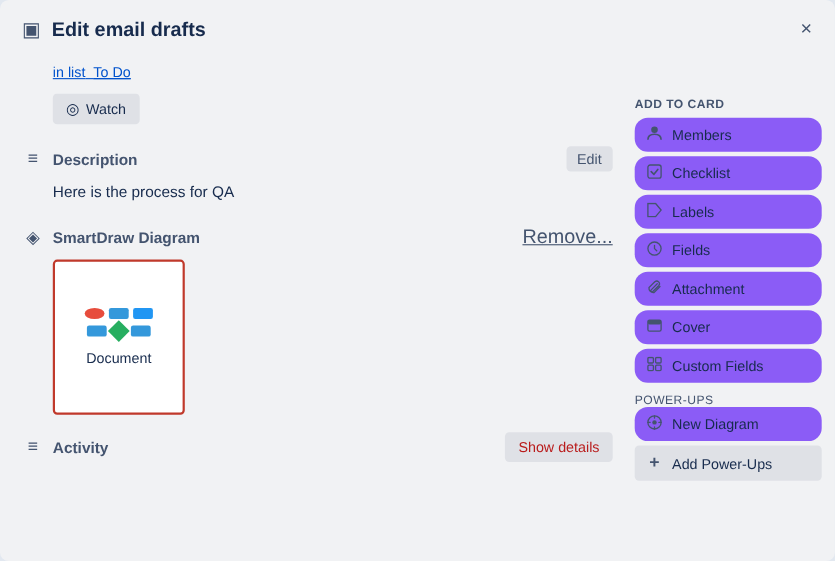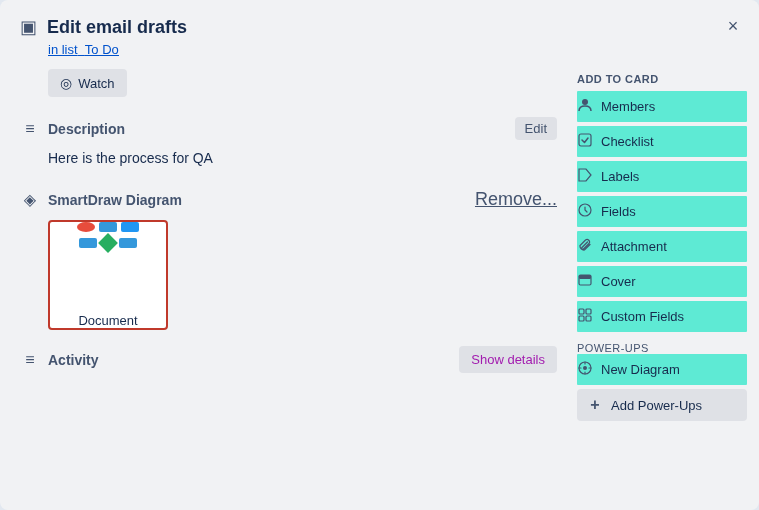--- a/index.html
+++ b/index.html
@@ -55,20 +55,21 @@
       color: #44546f;
       font-size: 18px;
     }
     .modal-subtitle {
       font-size: 13px;
       color: #0052cc;
       text-decoration: underline;
       padding-left: 48px;
       padding-bottom: 12px;
       cursor: pointer;
+      margin-top: 16px;
     }
     .modal-body {
       display: flex;
       flex: 1;
       overflow: hidden;
     }
     .main-content {
       flex: 1;
       padding: 0 12px 12px 20px;
       overflow-y: auto;
@@ -155,28 +156,28 @@
       text-decoration: underline;
     }
     .smartdraw-icon {
       width: 20px;
       text-align: center;
       color: #44546f;
       font-size: 16px;
     }
     .diagram-thumbnail {
       width: 120px;
-      height: 110px;
+      height: 141px;
       border: 2px solid #c0392b;
       border-radius: 4px;
       background: white;
       display: flex;
       flex-direction: column;
       align-items: center;
-      justify-content: space-between;
+      justify-content: center;
       margin-left: 28px;
       cursor: pointer;
       gap: 4px;
     }
     .diagram-shapes {
       display: flex;
       flex-direction: column;
       align-items: center;
       gap: 4px;
     }
@@ -211,45 +212,45 @@
       gap: 8px;
     }
     .activity-title {
       font-size: 14px;
       font-weight: 600;
       color: #44546f;
     }
     .show-details-btn {
       margin-left: auto;
       font-size: 13px;
-      color: #a21caf;
+      color: #b91c1c;
       background: #dfe1e6;
       border: none;
       padding: 6px 12px;
       border-radius: 4px;
       cursor: pointer;
     }
     .sidebar-label {
       font-size: 11px;
       font-weight: 700;
       color: #44546f;
       text-transform: uppercase;
       letter-spacing: 0.04em;
       margin-bottom: 6px;
       padding-top: 4px;
     }
     .sidebar-btn {
       display: flex;
       align-items: center;
       gap: 8px;
       width: 100%;
-      background: #5eead4;
-      border: none;
-      border-radius: 1px;
-      padding: 7px 0;
+      background: #8b5cf6;
+      border: none;
+      border-radius: 12px;
+      padding: 7px 10px;
       cursor: pointer;
       font-size: 13px;
       color: #172b4d;
       margin-bottom: 4px;
       text-align: left;
     }
     .sidebar-icon {
       width: 16px;
       text-align: center;
       font-size: 14px;

